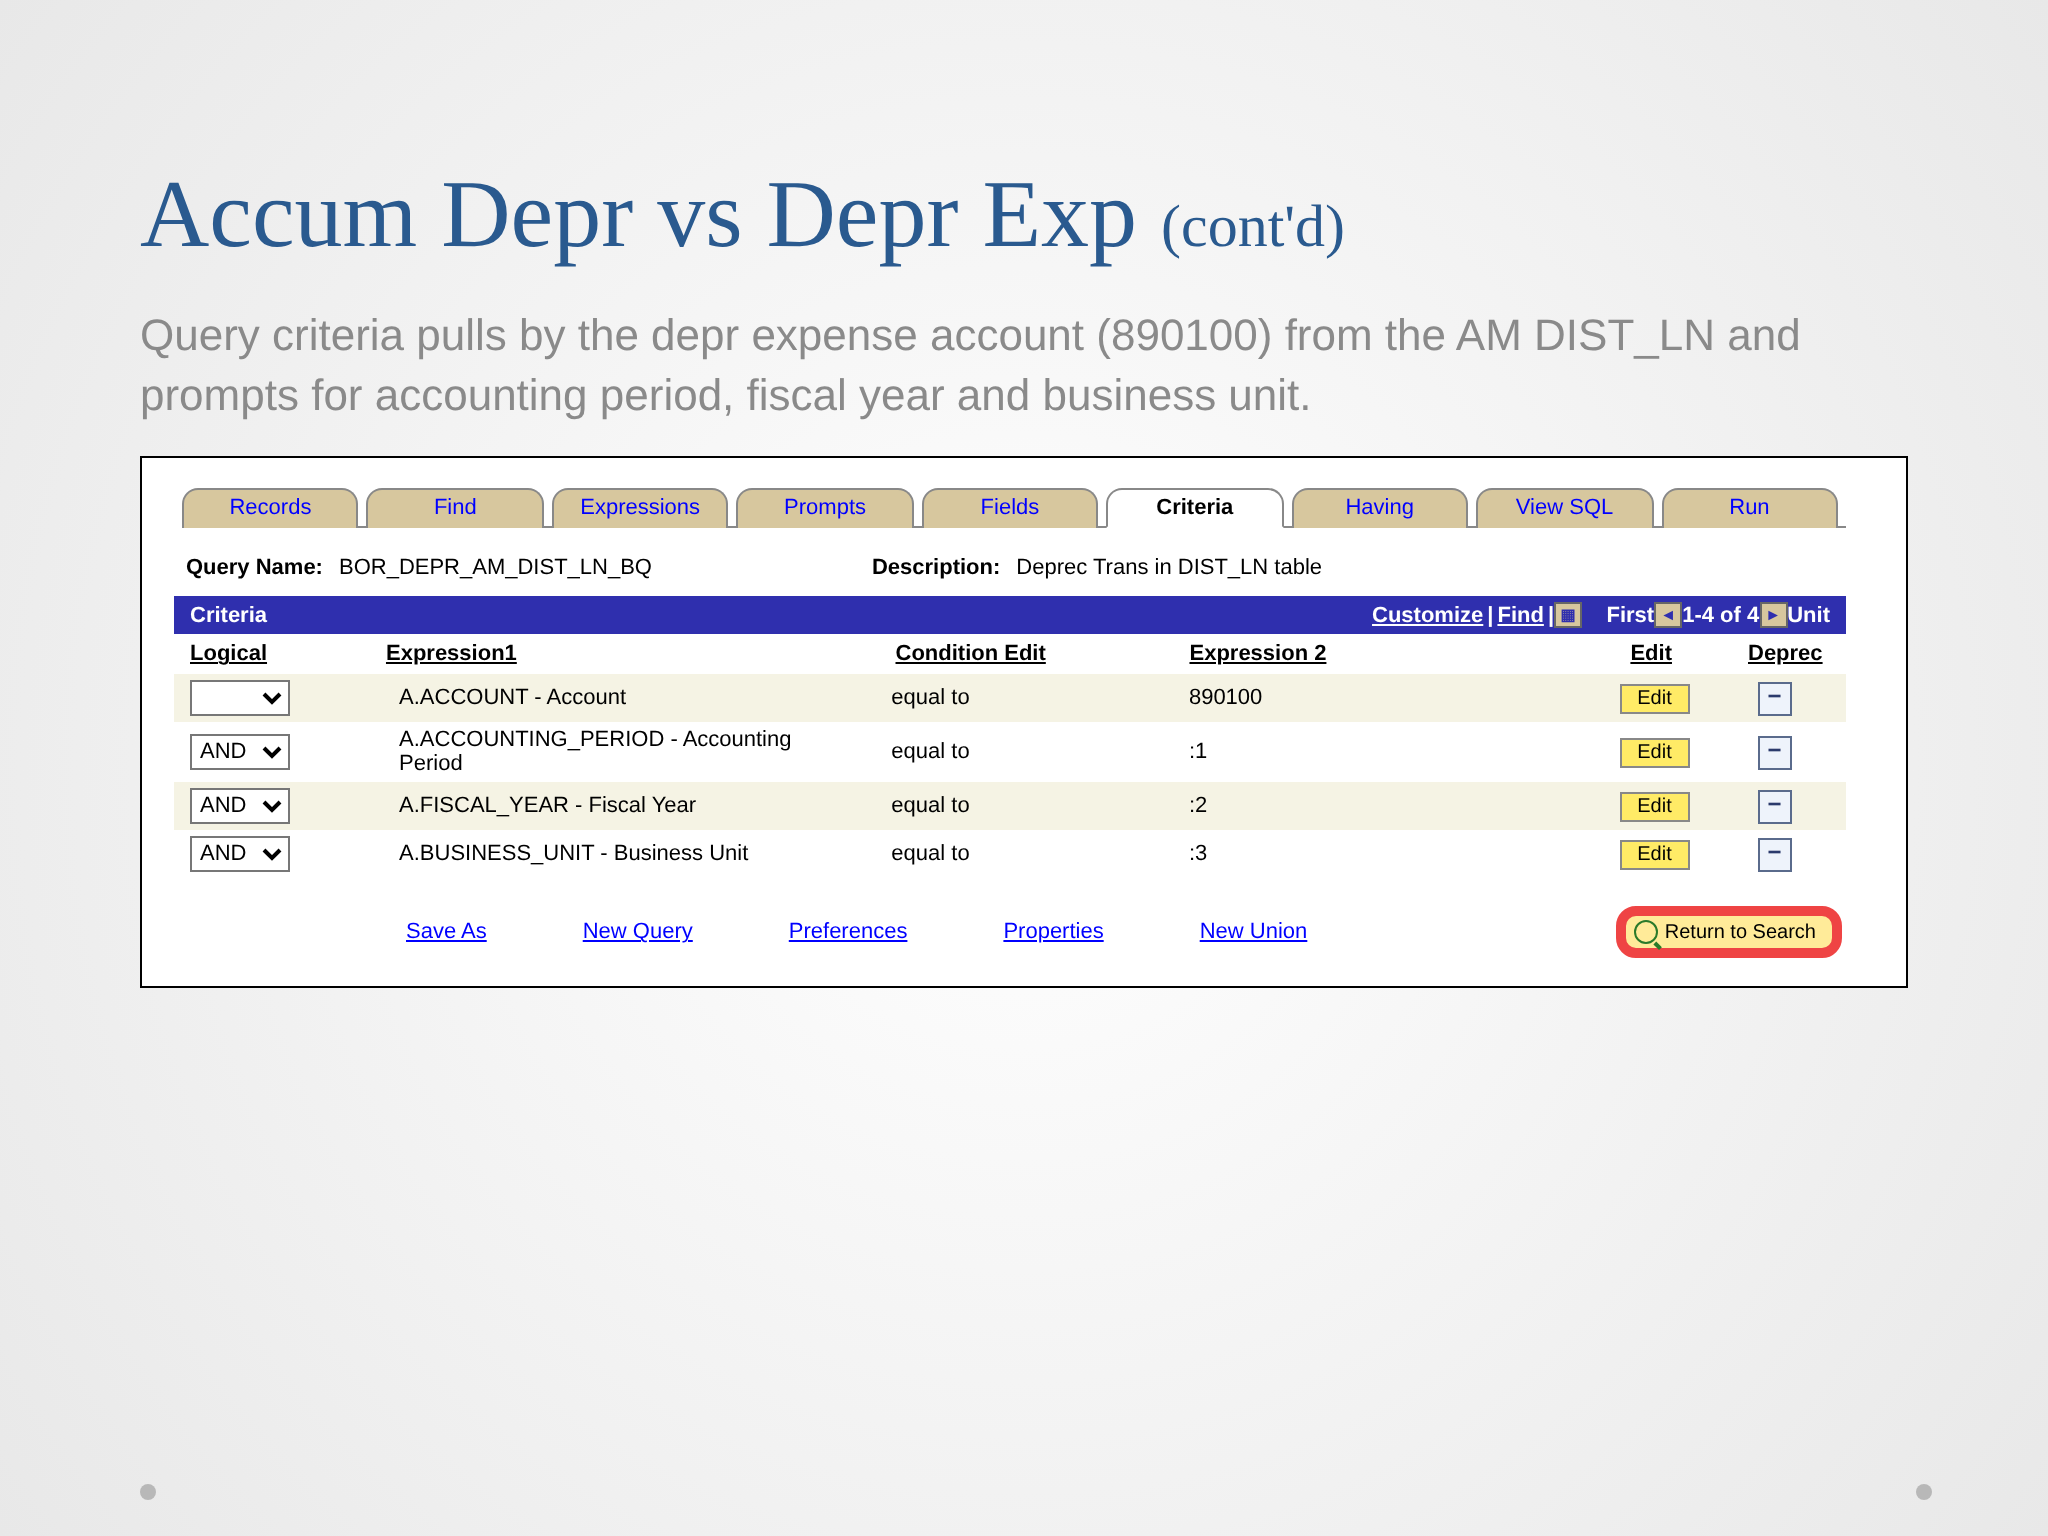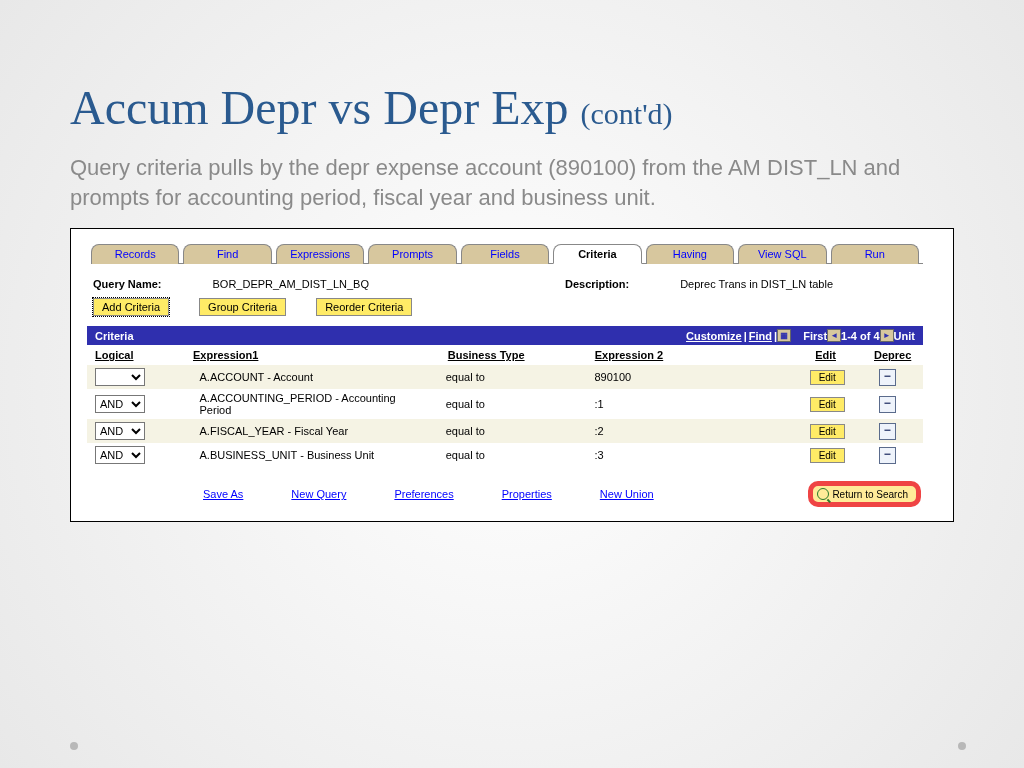--- a/index.html
+++ b/index.html
@@ -64,21 +64,20 @@
     background: #fff;
     color: #000;
     font-weight: bold;
     border-bottom: 1px solid #fff;
   }
   .query-row {
     display: flex;
     font-size: 11px;
     margin: 14px 12px 8px 12px;
     align-items: center;
-    gap: 43px;
   }
   .query-row .lbl { font-weight: bold; margin-right: 8px; }
   .query-row .val { margin-right: 40px; text-align: center; }
   .btn-row {
     margin: 4px 0 10px 12px;
     display: flex;
     gap: 30px;
   }
   .yellow-btn {
     background: #ffeb66;
@@ -234,44 +233,39 @@
     </div>
 
     <div class="query-row">
       <span class="lbl">Query Name:</span>
       <span class="val">BOR_DEPR_AM_DIST_LN_BQ</span>
       <span style="width:70px"></span>
       <span class="lbl">Description:</span>
       <span class="val">Deprec Trans in DIST_LN table</span>
     </div>
 
-    <div class="btn-row">
-      <button class="yellow-btn" style="outline:1px dotted #000">Add Criteria</button>
-      <button class="yellow-btn">Group Criteria</button>
-      <button class="yellow-btn">Reorder Criteria</button>
-    </div>
 
     <div class="criteria-bar">
       <span class="left">Criteria</span>
       <a>Customize</a> |
       <a>Find</a> |
       <span class="nav-ico">▦</span>
       &nbsp;&nbsp;&nbsp;&nbsp;
       <span>First</span>
       <span class="nav-ico">◄</span>
       <span>1-4 of 4</span>
       <span class="nav-ico">►</span>
       <span>Unit</span>
     </div>
 
     <div class="grid">
       <div class="grid-head">
         <div class="c-logical">Logical</div>
         <div class="c-expr1">Expression1</div>
-        <div class="c-cond">Business Type</div>
+        <div class="c-cond">Condition Edit</div>
         <div class="c-expr2">Expression 2</div>
         <div class="c-edit" style="text-decoration:none">Edit</div>
         <div class="c-del" style="text-decoration:none">Deprec</div>
       </div>
 
       <div class="grid-row alt">
         <div class="c-logical"><select class="sel"><option></option></select></div>
         <div class="c-expr1">A.ACCOUNT - Account</div>
         <div class="c-cond">equal to</div>
         <div class="c-expr2">890100</div>

